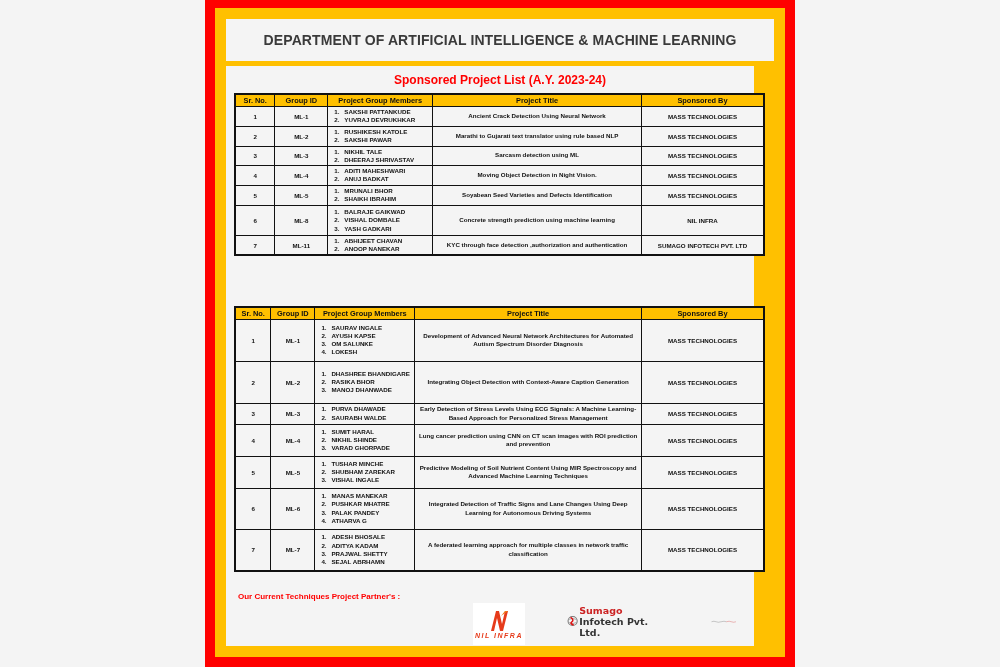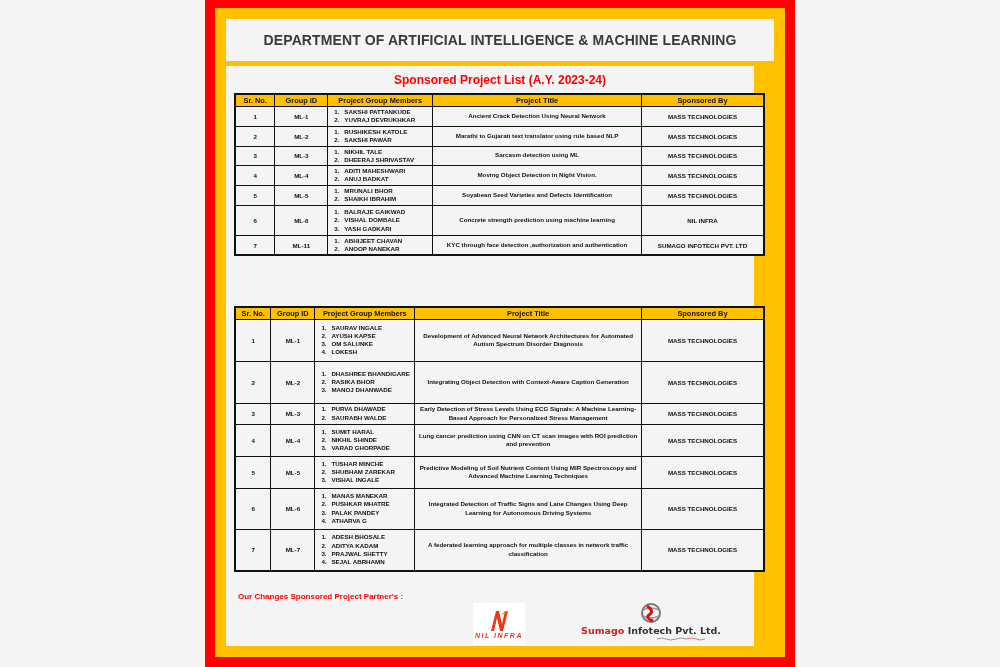--- a/index.html
+++ b/index.html
@@ -18,21 +18,21 @@
   td { padding: 1px 3px; font-weight: bold; }
   td.members { text-align: left; padding-left: 6px; }
   td.members ol { list-style: none; }
   td.members li { line-height: 8.2px; font-weight: bold; display: flex; }
   td.members li .num { width: 10px; display: inline-block; flex: none; }
   td.title { font-weight: bold; line-height: 8.5px; }
   .partner-label { position: absolute; left: 12px; top: 526px; color: #ff0000; font-weight: bold; font-size: 8px; }
   .logo { position: absolute; background: #fff; display: flex; align-items: center; justify-content: center; }
   .logo-mass { left: 40px; top: 537px; width: 154px; height: 42px; }
   .logo-nil { left: 247px; top: 537px; width: 52px; height: 42px; flex-direction: column; }
-  .logo-sumago { left: 340px; top: 532px; width: 170px; height: 46px; background: transparent; flex-direction: column; }
+  .logo-sumago { left: 340px; top: 532px; width: 170px; height: 46px; background: transparent; flex-direction: row; }
   .mass-text { font-size: 11px; color: #5a6270; margin-left: 3px; }
   .mass-text b { color: #e52222; font-weight: 900; letter-spacing: -0.3px; }
   .nil-text { font-size: 7px; font-weight: bold; font-style: italic; color: #e63a1a; letter-spacing: 1.5px; }
   .sumago-text { font-size: 9.5px; font-weight: bold; color: #333; font-family: "DejaVu Sans", sans-serif; }
   .sumago-text .s1 { color: #cc2222; }
 </style>
 </head>
 <body>
 
 <div class="red-frame"></div>
@@ -371,21 +371,21 @@
                 <span>SEJAL ABRHAMN</span>
               </li>
             </ol>
           </td>
           <td class="title">A federated learning approach for multiple classes in network traffic classification</td>
           <td>MASS TECHNOLOGIES</td>
         </tr>
       </tbody>
   </table>
 
-  <div class="partner-label">Our Changes Sponsored Project Partner's :</div>
+  <div class="partner-label">Our Current Techniques Project Partner's :</div>
 
 
   <div class="logo logo-nil">
     <svg width="20" height="22" viewBox="0 0 20 22">
       <path d="M2 21 L7 1 L10 1 L13 14 L16 1 L19 1 L14 21 L11 21 L8 8 L5 21 Z" fill="#e63a1a"></path>
       <path d="M12 6 L16 1 L19 1 Z" fill="#f07a1a"></path>
     </svg>
     <span class="nil-text">NIL INFRA</span>
   </div>
 

